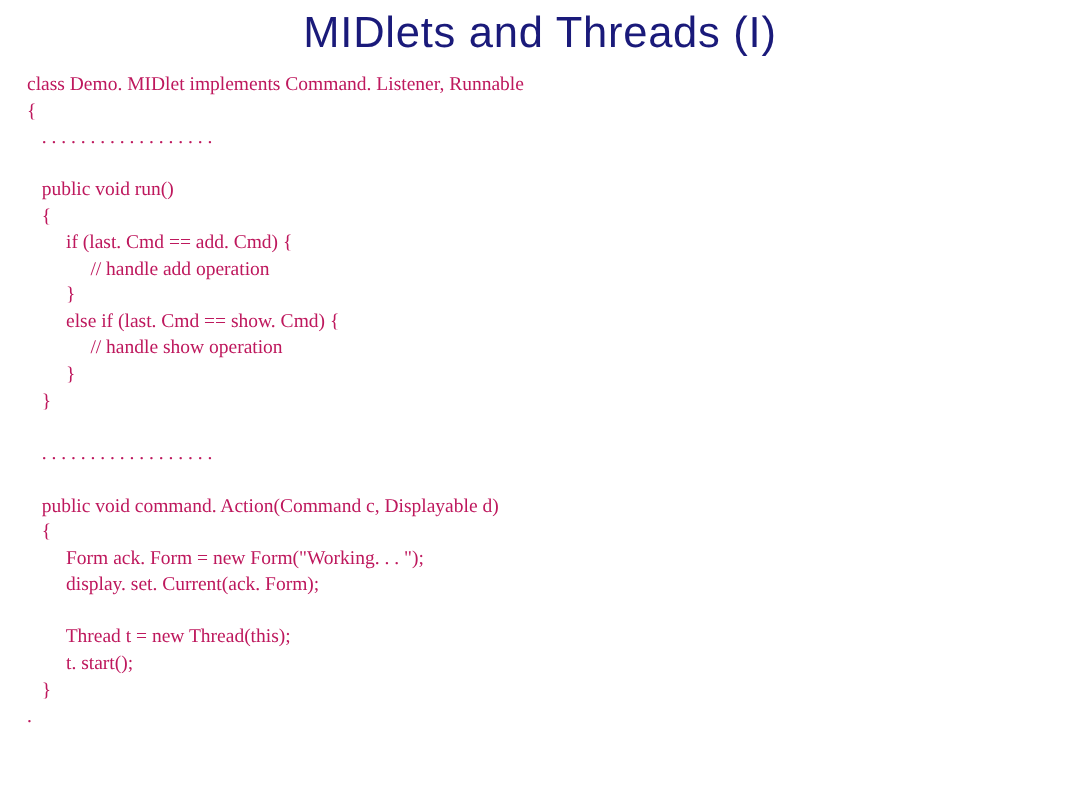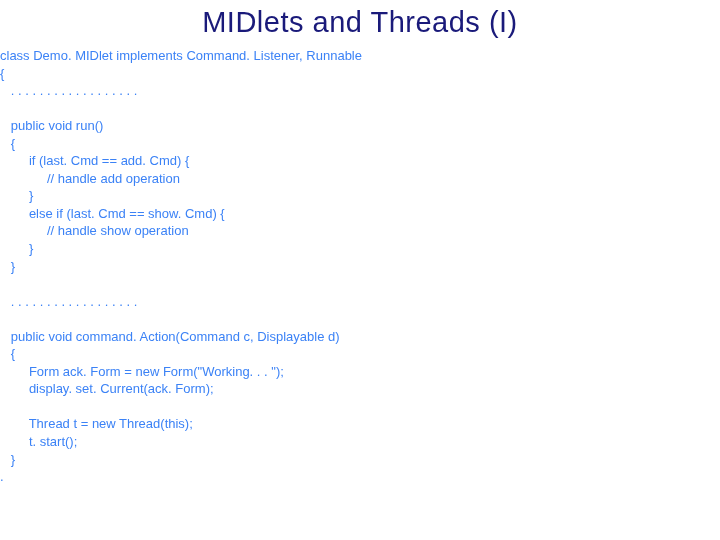--- a/index.html
+++ b/index.html
@@ -16,25 +16,26 @@
     }
     .heading {
       font-size: 29px;
       color: #1a1a7a;
       text-align: center;
       padding: 6px 0 8px 0;
       font-weight: normal;
       letter-spacing: 0.5px;
     }
     .code {
-      font-family: Liberation Sans, sans-serif;
+      font-family: Liberation Serif, serif;
       font-size: 13px;
-      color: #3b82f6;
+      color: #be185d;
       line-height: 1.35;
       white-space: pre;
+      padding-left: 18px;
     }
   </style>
 </head>
 <body>
 
 <h1 class="heading">MIDlets and Threads (I)</h1>
 
 <pre class="code">class Demo. MIDlet implements Command. Listener, Runnable
 {
    . . . . . . . . . . . . . . . . . .

